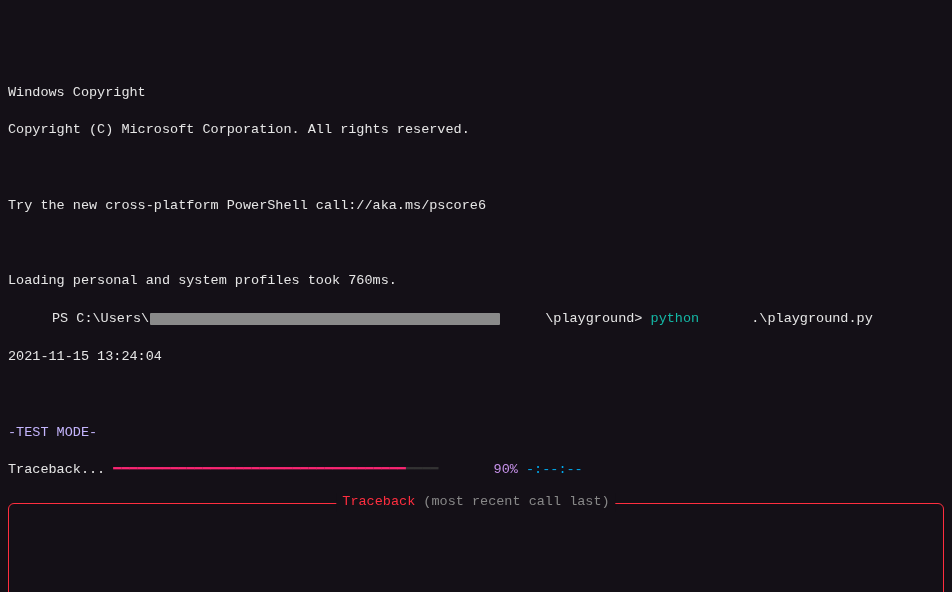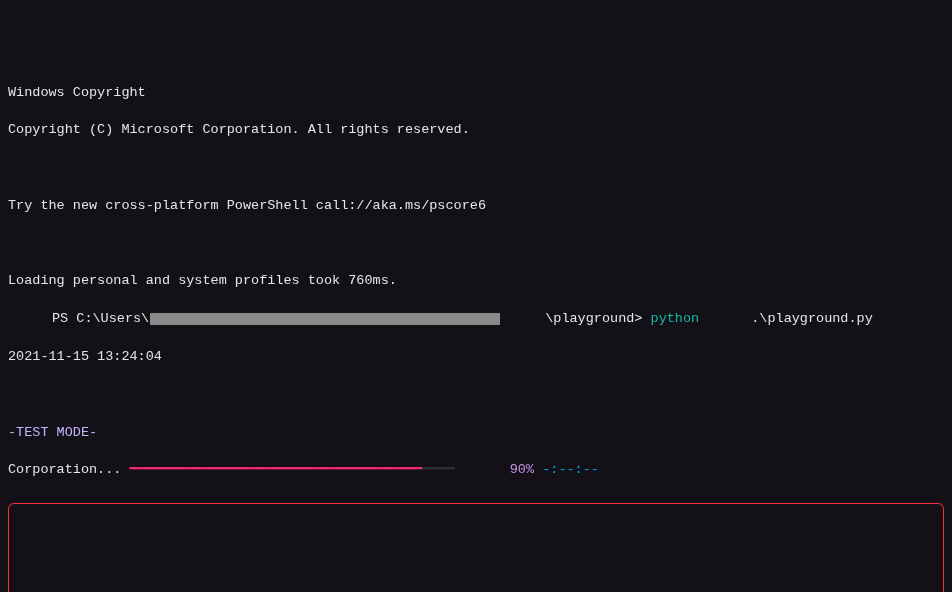--- a/index.html
+++ b/index.html
@@ -58,22 +58,23 @@
 <span class="line">Windows Copyright</span>
 <span class="line">Copyright (C) Microsoft Corporation. All rights reserved.</span>
 <span class="line">&nbsp;</span>
 <span class="line">Try the new cross-platform PowerShell call://aka.ms/pscore6</span>
 <span class="line">&nbsp;</span>
 <span class="line">Loading personal and system profiles took 760ms.</span>
 <span class="line"><span class="c-ps">PS C:\Users\</span><span class="redact" style="width:350px"></span><span class="c-ps">\playground&gt; </span><span class="c-cmd">python</span><span class="c-ps"> .\playground.py</span></span>
 <span class="line">2021-11-15 13:24:04</span>
 <span class="line">&nbsp;</span>
 <span class="line c-orange">-TEST MODE-</span>
-<span class="line"><span>Corporation... </span><span class="c-bar-fill">━━━━━━━━━━━━━━━━━━━━━━━━━━━━━━━━━━━━</span><span class="c-bar-empty">━━━━</span> <span class="c-percent">90%</span><span class="c-time"> -:--:--</span></span>
+<span class="line"><span>Traceback... </span><span class="c-bar-fill">━━━━━━━━━━━━━━━━━━━━━━━━━━━━━━━━━━━━</span><span class="c-bar-empty">━━━━</span> <span class="c-percent">90%</span><span class="c-time"> -:--:--</span></span>
 <div class="box">
+  <div class="box-title"><span class="c-red">Traceback </span><span class="c-grey">(most recent call last)</span></div>
   <div style="height:6px"></div>
   
   
   
   
   
   
   
   
   

